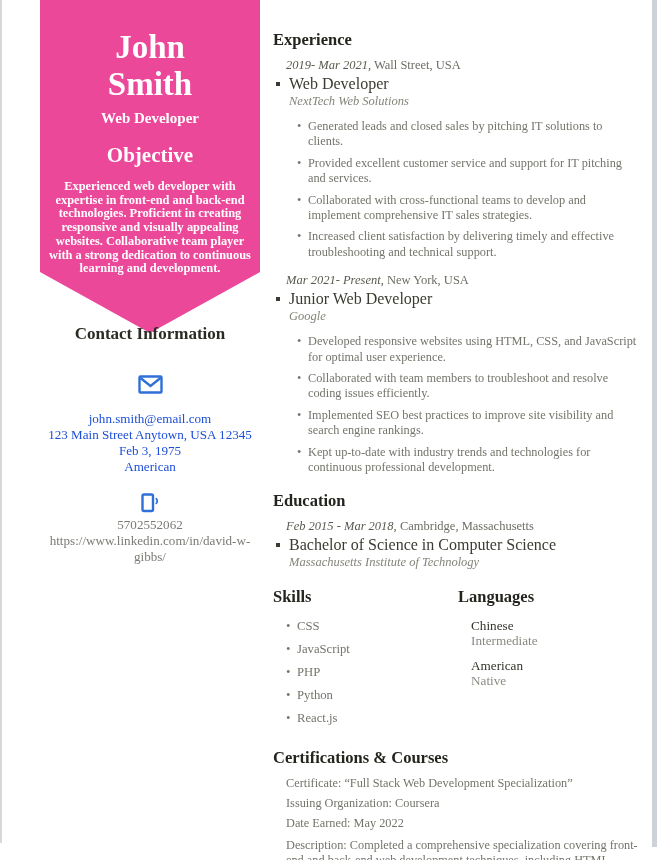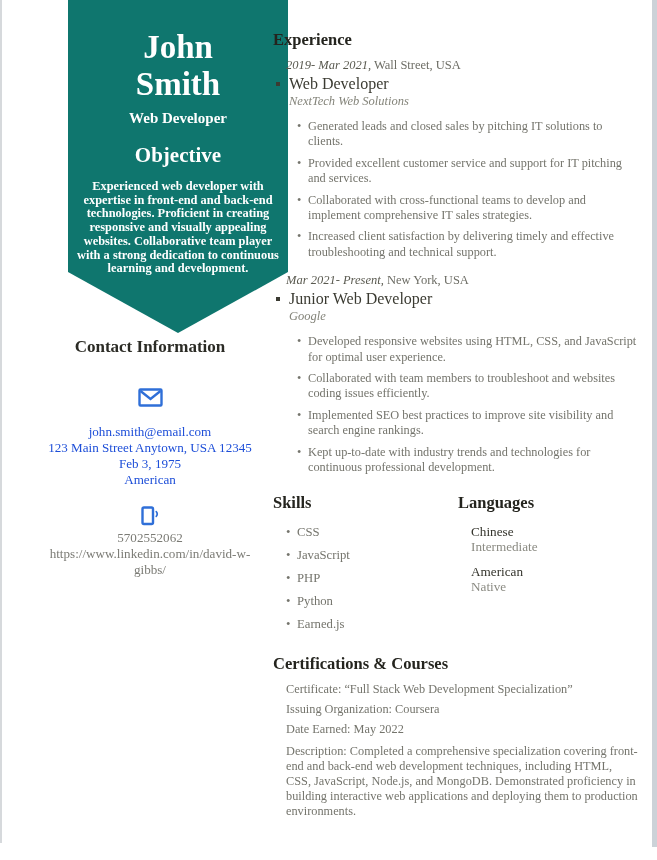--- a/index.html
+++ b/index.html
@@ -7,32 +7,31 @@
     width:657px; height:860px; background:#ffffff; position:relative;
     overflow:hidden; font-family:"Liberation Serif","DejaVu Serif",serif;
   }
   
   .page-border-left { position:absolute; left:0; top:0; width:2px; height:843px; background:#d6d9dc; }
   .scrollbar { position:absolute; right:0; top:0; width:5px; height:847px; background:#ccd2d8; }
 
   
   .banner {
     position:absolute; left:40px; top:0; width:220px; height:333px;
-    background:#0f766e; color:#ffffff; text-align:center; box-sizing:border-box;
+    background:#ec4899; color:#ffffff; text-align:center; box-sizing:border-box;
     padding-top:29px;
     clip-path:polygon(0 0, 100% 0, 100% 81.7%, 50% 100%, 0 81.7%);
-    margin-left:28px;
   }
   .name { font-size:33px; line-height:37px; font-weight:bold; margin:0; }
   .role { font-size:15px; font-weight:bold; margin-top:7px; }
   .obj-h { font-size:21px; font-weight:bold; margin-top:16px; }
   .obj-p { font-size:12.4px; font-weight:bold; line-height:13.7px; width:202px; margin:12px auto 0; }
 
   
-  .contact { position:absolute; left:37px; top:337px; width:226px; text-align:center; }
+  .contact { position:absolute; left:37px; top:324px; width:226px; text-align:center; }
   .contact-h { font-size:17px; font-weight:bold; color:#2b2b25; }
   .icon-wrap { margin-top:30px; height:22px; }
   .icon-wrap.phone { margin-top:17px; height:22px; }
   .contact-lines { margin-top:15px; font-size:13.1px; line-height:16px; color:#1d4ed8; }
   .phone-lines  { margin-top:3px; font-size:13.1px; line-height:16px; color:#7b7b75; }
 
   
   .main { position:absolute; left:273px; top:30px; width:372px; color:#74746c; }
   h2 { font-size:16.5px; font-weight:bold; color:#24241e; margin:0 0 8px 0; }
   .dateline { font-size:12.5px; color:#6d6d65; margin:0 0 2px 13px; }
@@ -131,37 +130,48 @@
       <div class="dateline">
         <span class="dates">Mar 2021- Present,</span>
         <span class="loc">New York, USA</span>
       </div>
       <div class="titlerow">
         <span class="sq"></span><span>Junior Web Developer</span>
       </div>
       <div class="company">Google</div>
       <ul class="bullets">
         <li>Developed responsive websites using HTML, CSS, and JavaScript for optimal user experience.</li>
-        <li>Collaborated with team members to troubleshoot and websites coding issues efficiently.</li>
+        <li>Collaborated with team members to troubleshoot and resolve coding issues efficiently.</li>
         <li>Implemented SEO best practices to improve site visibility and search engine rankings.</li>
         <li>Kept up-to-date with industry trends and technologies for continuous professional development.</li>
       </ul>
     </div>
   </section>
 
+  <section class="sec-edu">
+    <h2>Education</h2>
+    <div class="dateline">
+      <span class="dates">Feb 2015 - Mar 2018,</span>
+      <span class="loc">Cambridge, Massachusetts</span>
+    </div>
+    <div class="titlerow">
+      <span class="sq"></span><span>Bachelor of Science in Computer Science</span>
+    </div>
+    <div class="company">Massachusetts Institute of Technology</div>
+  </section>
 
   <div class="two-col">
     <div class="skills-col">
       <h2>Skills</h2>
       <ul class="skills">
         <li>CSS</li>
         <li>JavaScript</li>
         <li>PHP</li>
         <li>Python</li>
-        <li>Earned.js</li>
+        <li>React.js</li>
       </ul>
     </div>
     <div class="langs-col">
       <h2>Languages</h2>
       <div class="lang-item">
         <div class="lang-name">Chinese</div>
         <div class="lang-level">Intermediate</div>
       </div>
       <div class="lang-item">
         <div class="lang-name">American</div>

